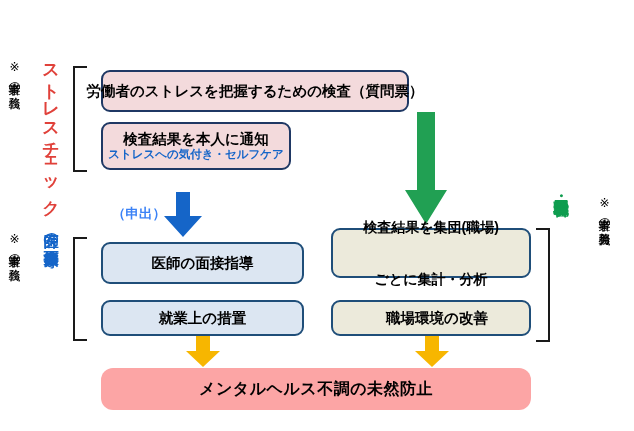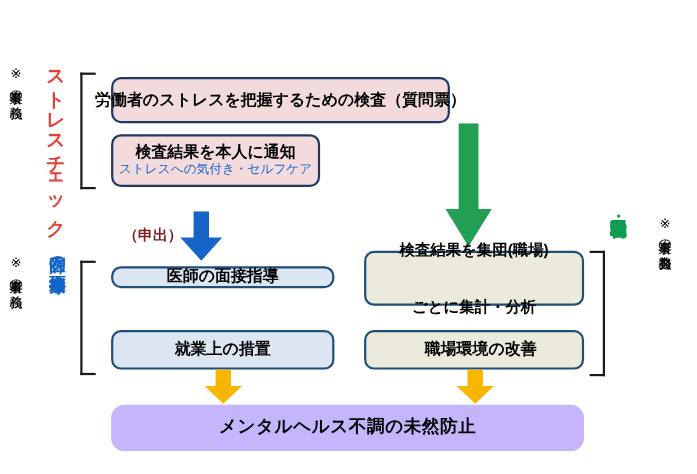--- a/index.html
+++ b/index.html
@@ -111,49 +111,49 @@
   .box-blue {
     background: #dce6f2;
     border: 2px solid #1f4e79;
   }
   .box-beige {
     background: #eceadb;
     border: 2px solid #1f4e79;
     gap: 33px;
   }
   .box-orange {
-    background: #c4b5fd;
+    background: #fca5a5;
     border: none;
     border-radius: 12px;
   }
   .box-title {
     font-size: 14.5px;
     font-weight: bold;
     color: #000000;
     line-height: 1.25;
     white-space: nowrap;
   }
   .box-sub {
     font-size: 11.5px;
-    font-weight: normal;
+    font-weight: bold;
     color: #1565c8;
     line-height: 1.2;
     margin-top: 0;
     white-space: nowrap;
   }
   .box-title-2l {
     font-size: 14px;
     font-weight: bold;
     color: #000000;
     line-height: 1.3;
   }
 
   #box-inspection { left: 101px; top: 70px;  width: 308px; height: 42px; }
   #box-notify     { left: 101px; top: 122px; width: 190px; height: 48px; text-align: center; }
-  #box-interview  { left: 101px; top: 242px; width: 203px; height: 20px; justify-content: flex-end; }
+  #box-interview  { left: 101px; top: 242px; width: 203px; height: 42px; }
   #box-measures   { left: 101px; top: 300px; width: 203px; height: 36px; }
   #box-aggregate  { left: 331px; top: 228px; width: 200px; height: 50px; }
   #box-workplace  { left: 331px; top: 300px; width: 200px; height: 36px; padding-left: 12px; }
   #box-prevention {
     left: 101px; top: 368px; width: 430px; height: 42px;
   }
   #box-prevention .box-title {
     font-size: 16px;
     letter-spacing: 0.5px;
   }
@@ -171,21 +171,21 @@
     left: 135px; top: 180px;
     font-size: 14.5px;
     font-weight: bold;
     color: #1565c8;
     white-space: nowrap;
   }
   #label-application {
     left: 112px; top: 205px;
     font-size: 13.5px;
     font-weight: bold;
-    color: #7f1d1d;
+    color: #3b82f6;
     white-space: nowrap;
   }
 </style>
 </head>
 <body>
 
 <div id="canvas">
 
 
   <div class="abs vtext-thin" id="label-duty-1">※事業者の義務</div>

